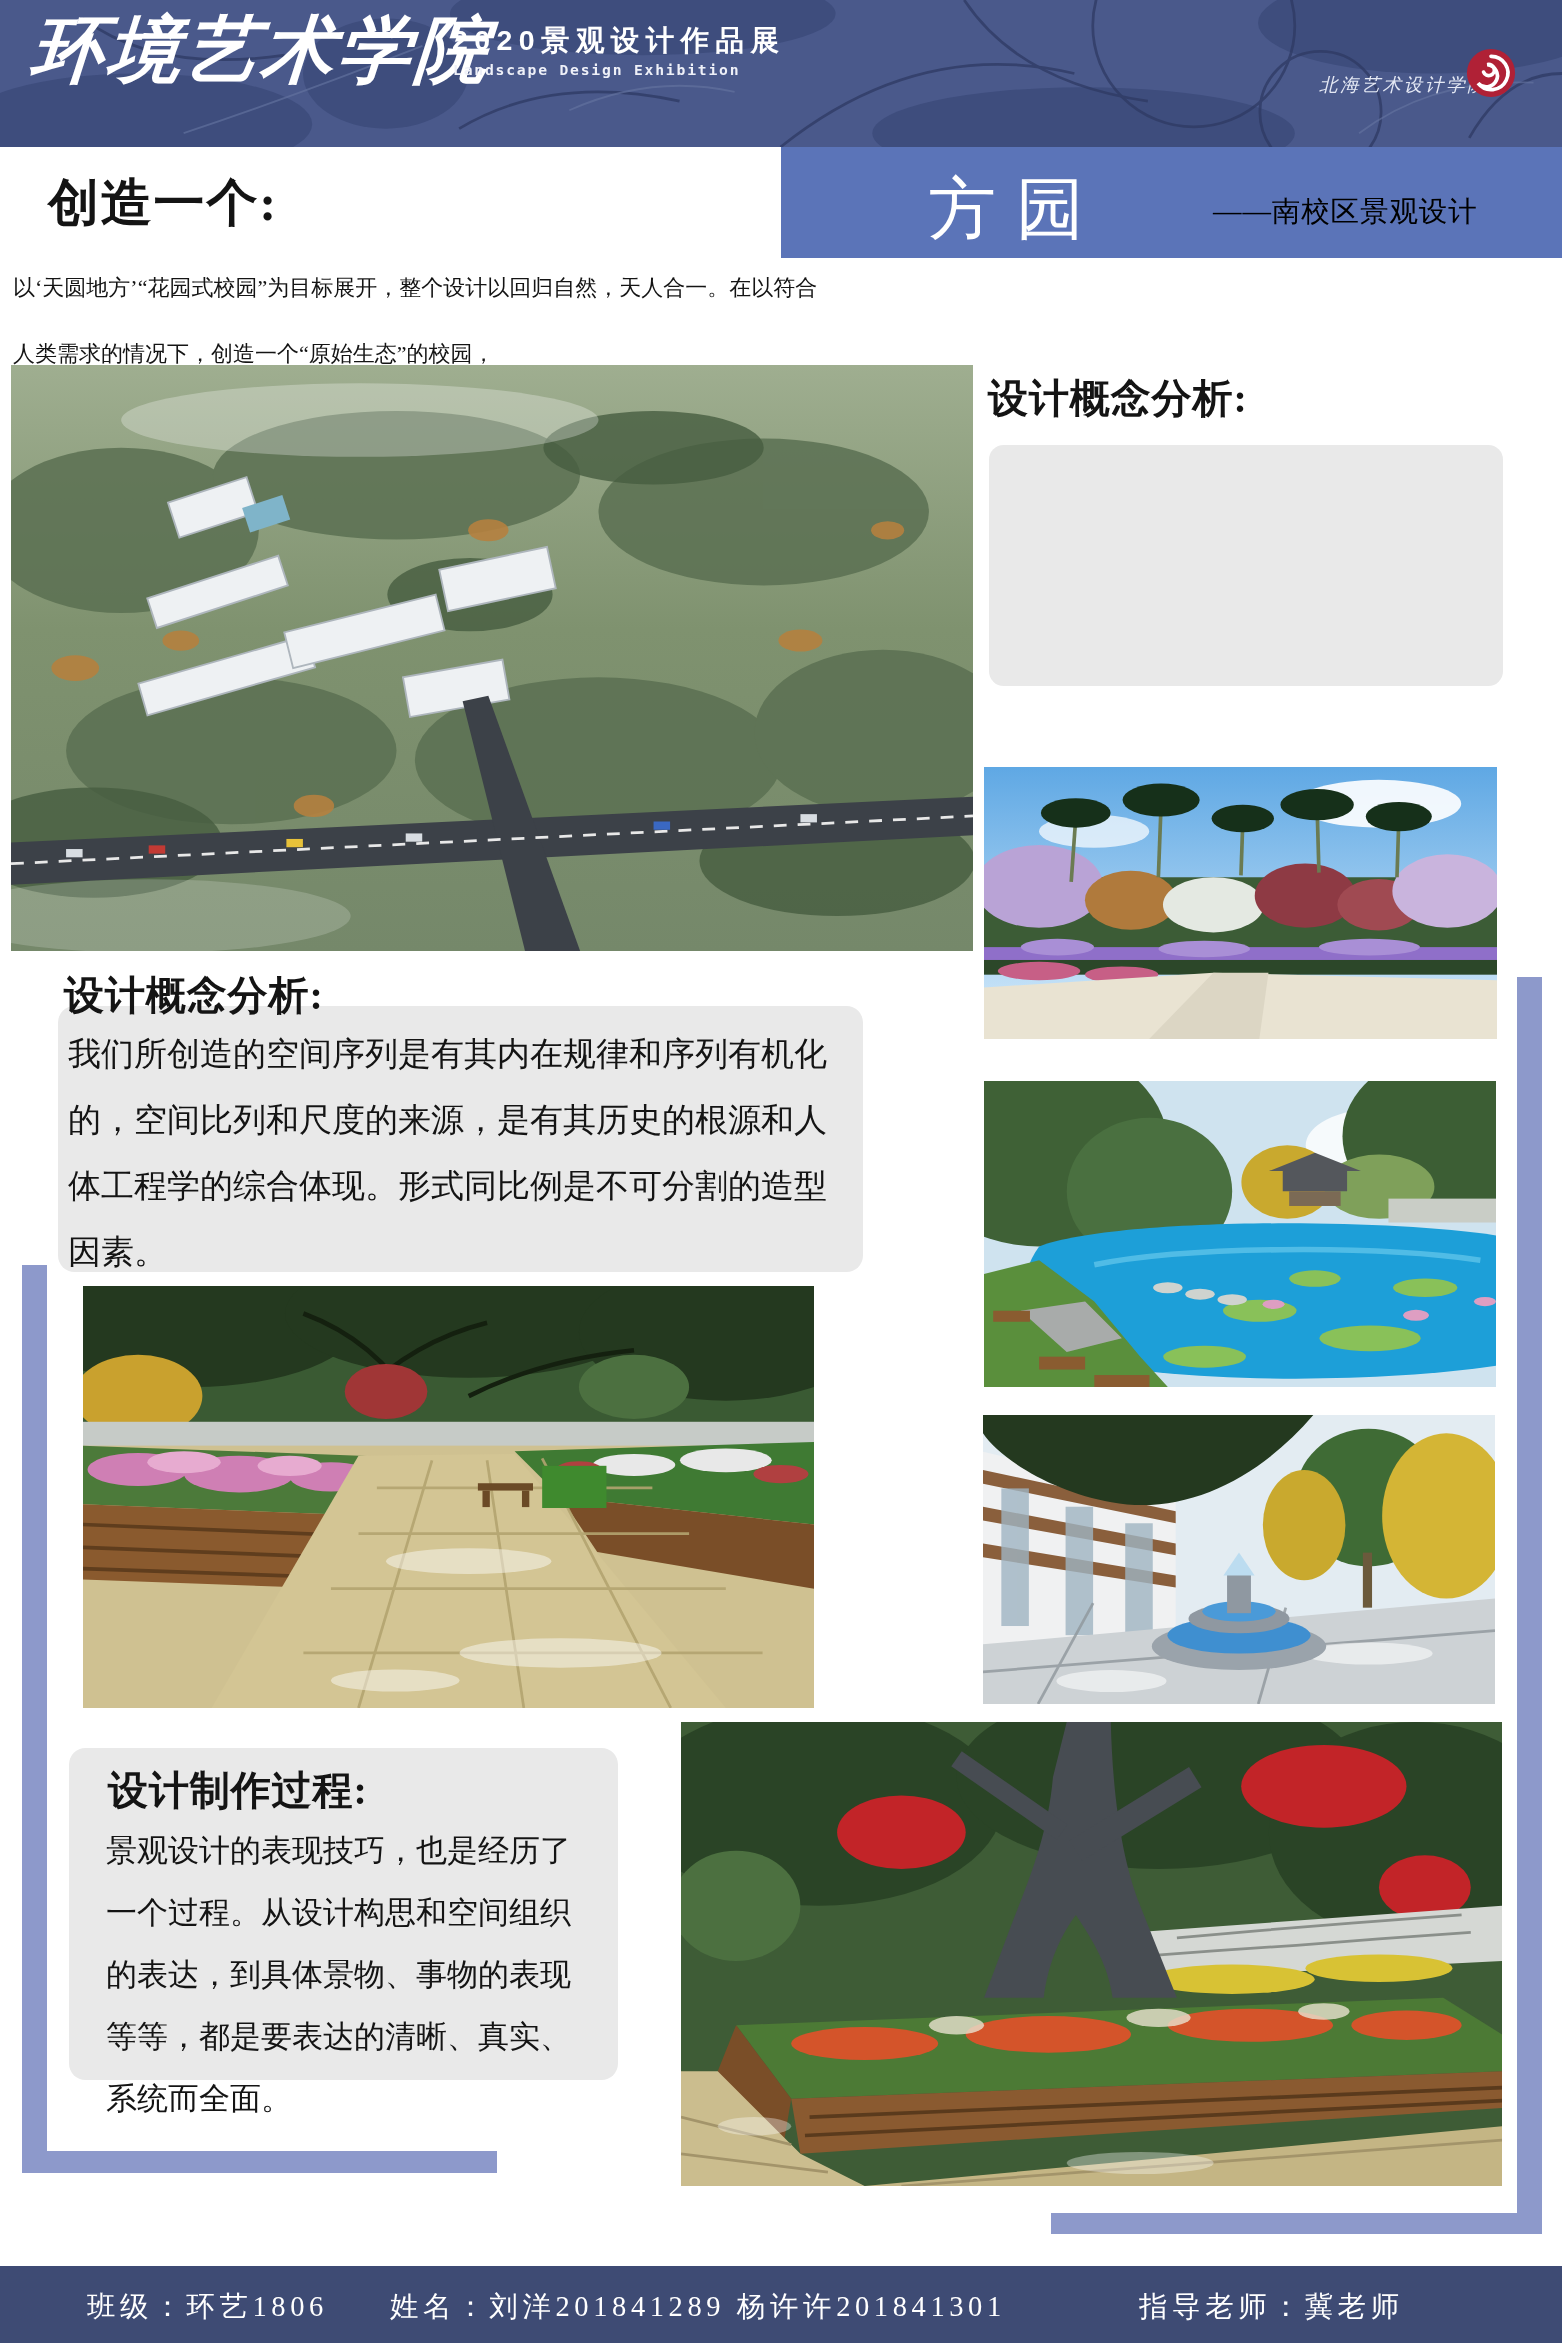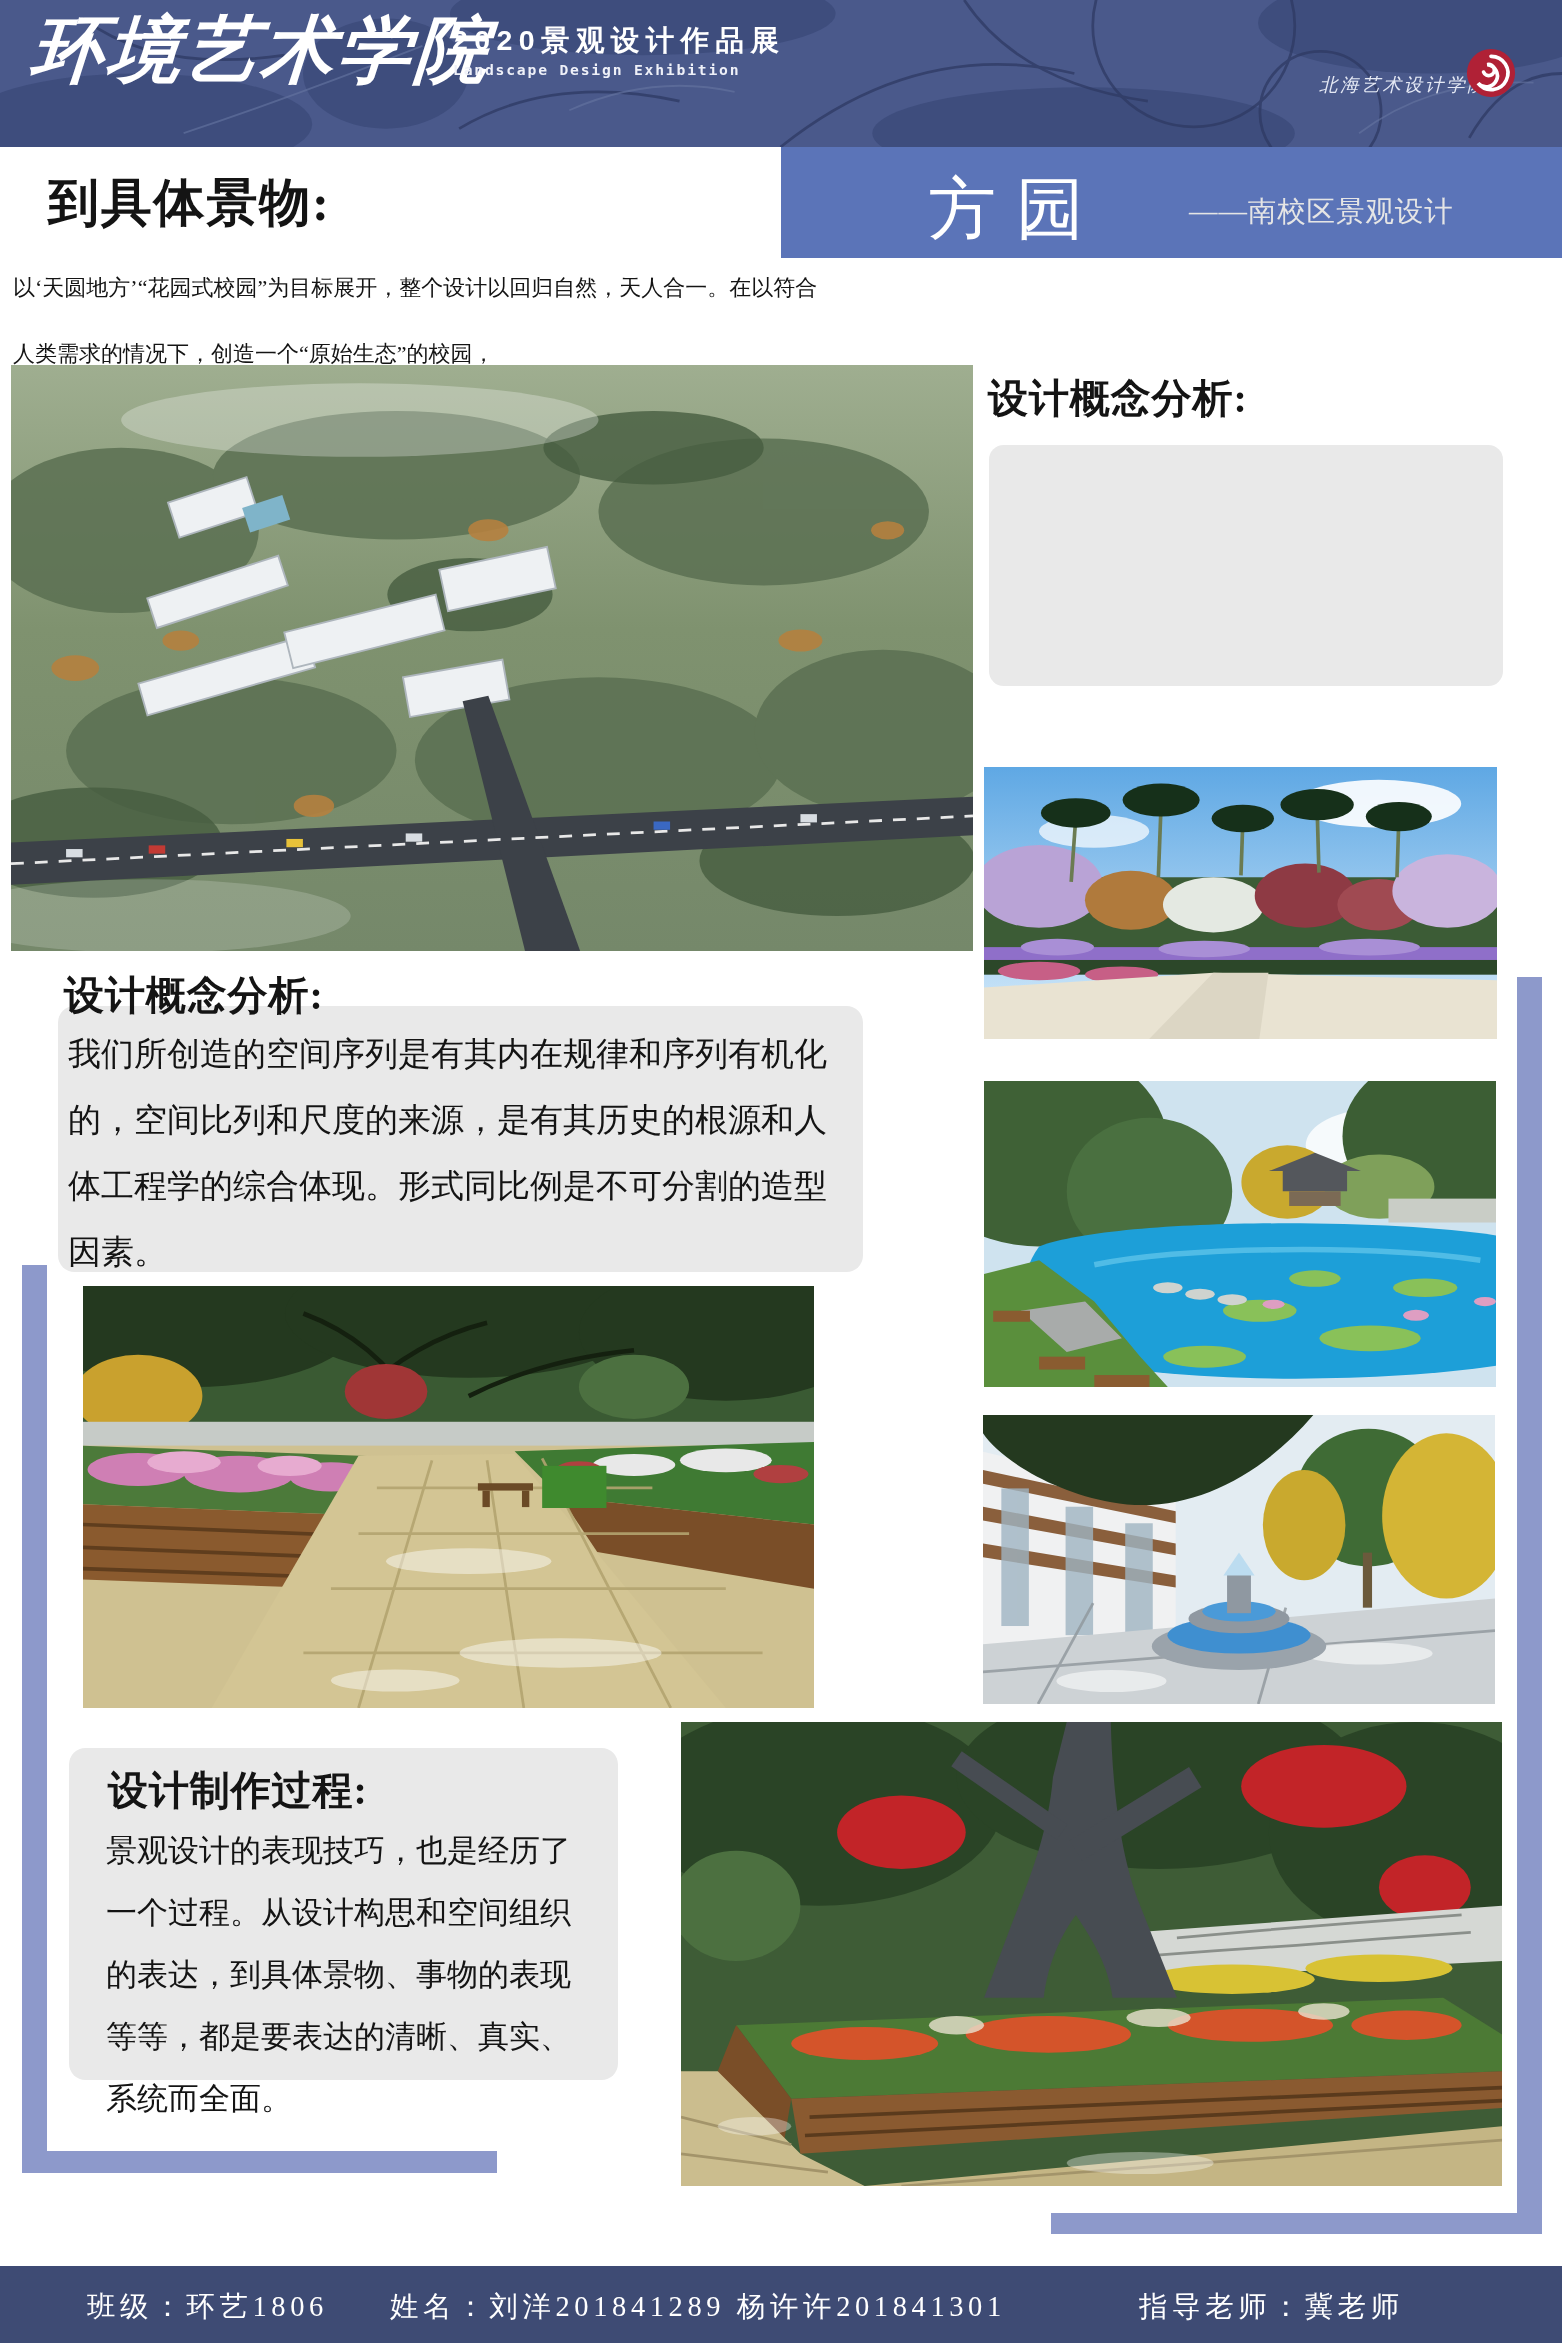--- a/index.html
+++ b/index.html
@@ -35,21 +35,21 @@
     position:absolute;left:1319px;top:72px;font-size:18.4px;font-style:italic;
     color:#e4e8f4;letter-spacing:2.8px;white-space:nowrap;
   }
   .seal{position:absolute;left:1466px;top:48px;width:50px;height:50px;}
   
   .banner{left:781px;top:147px;width:781px;height:111px;background:var(--banner_bg);}
   .project-name{
     position:absolute;left:147px;top:16.5px;font-size:68px;color:#fff;letter-spacing:20px;white-space:nowrap;
   }
   .project-sub{
-    position:absolute;left:408px;top:46px;font-size:28.5px;color:#e5e5e5;letter-spacing:0.9px;white-space:nowrap;
+    position:absolute;left:432px;top:46px;font-size:28.5px;color:#000000;letter-spacing:0.9px;white-space:nowrap;
   }
   
   .h-big{font-weight:bold;font-size:51px;white-space:nowrap;letter-spacing:1.8px;}
   .h-mid{font-weight:bold;font-size:40px;white-space:nowrap;letter-spacing:0.9px;}
   
   .body-text{white-space:pre-line;line-height:64px;}
   .panel{background:var(--panel_bg);border-radius:16.5px;}
   .photo{overflow:hidden;}
   .photo svg{display:block;width:100%;height:100%;}
   .bar{background:var(--accent_bar);}
@@ -96,21 +96,21 @@
       <circle cx="27" cy="27" r="26" fill="#b02136"></circle>
       <path d="M27,9 a18,18 0 1,1 -14,29 a12,12 0 1,0 10,-20 a6,6 0 1,1 -4,8" fill="none" stroke="#ffffff" stroke-width="4" stroke-linecap="round"></path>
     </svg>
   </div>
 
   <div class="abs banner">
     <div class="project-name">方园</div>
     <div class="project-sub">——南校区景观设计</div>
   </div>
 
-  <div class="abs h-big" style="left:48px;top:169px;">到具体景物:</div>
+  <div class="abs h-big" style="left:48px;top:169px;">创造一个:</div>
   <div class="abs body-text" style="left:13px;top:255px;width:973px;font-size:22px;line-height:66px;">以‘天圆地方’“花园式校园”为目标展开，整个设计以回归自然，天人合一。在以符合
 人类需求的情况下，创造一个“原始生态”的校园，</div>
 
   <div class="abs photo" style="left:11px;top:365px;width:962px;height:586px;">
     <svg viewBox="0 0 1048 638" preserveAspectRatio="none">
       <defs>
         <linearGradient id="aer" x1="0" y1="0" x2="0" y2="1">
           <stop offset="0" stop-color="#9fae90"></stop>
             <stop offset="0.45" stop-color="#7f926f"></stop>
             <stop offset="1" stop-color="#75886a"></stop>

